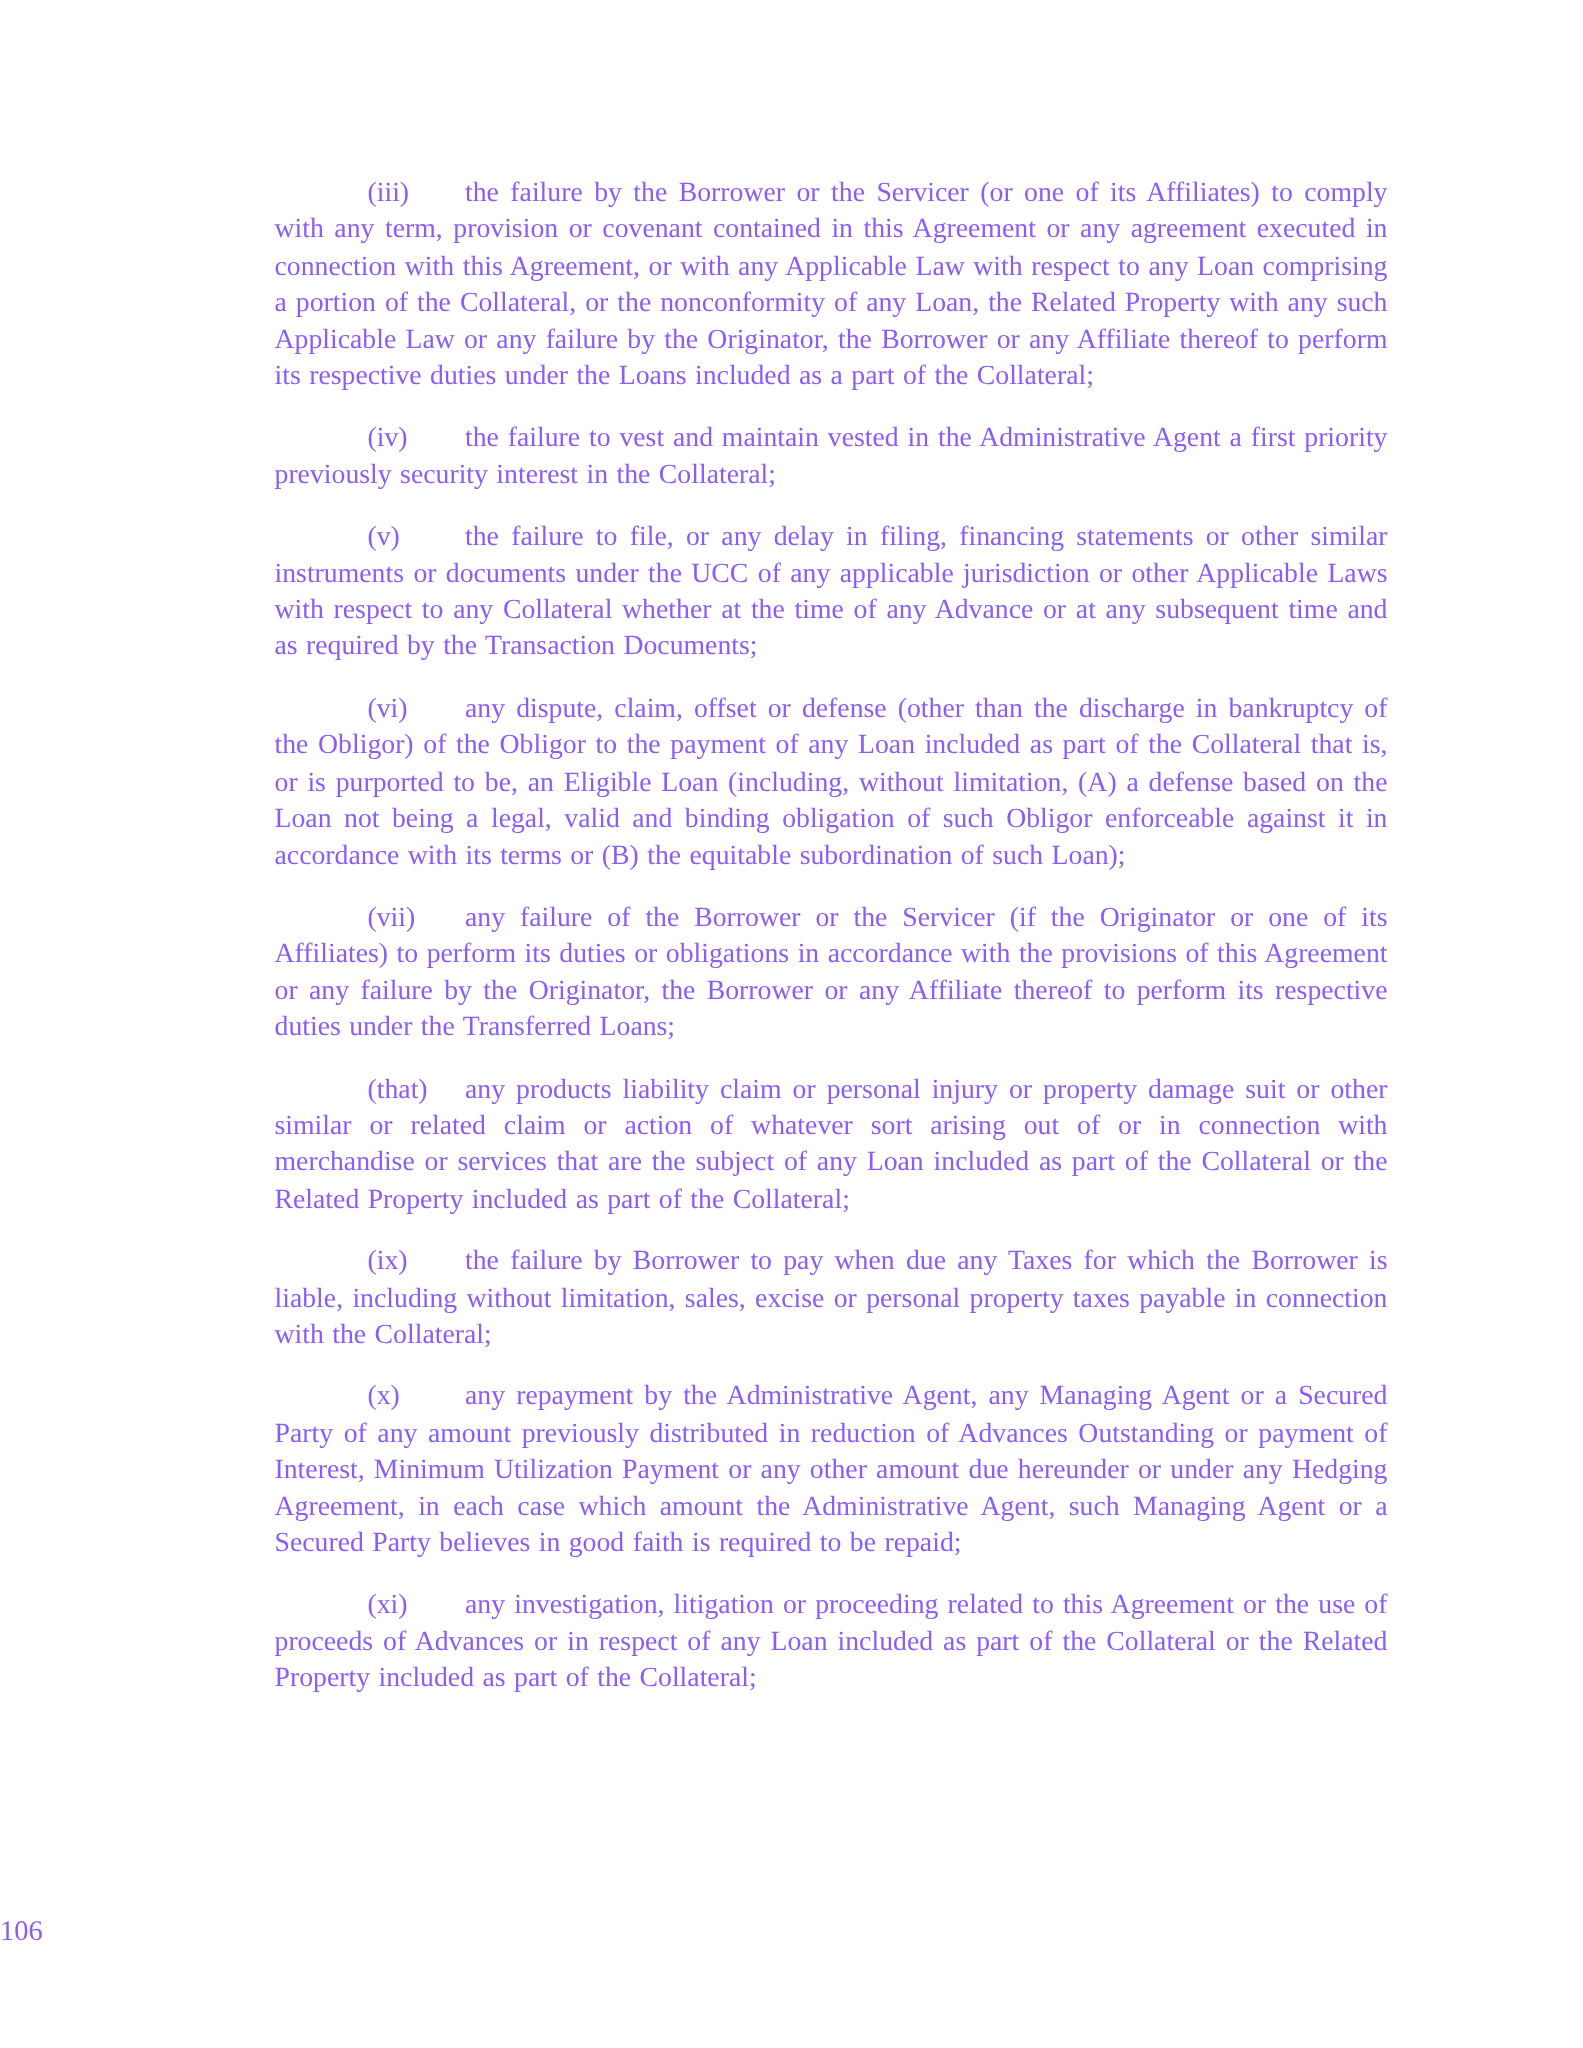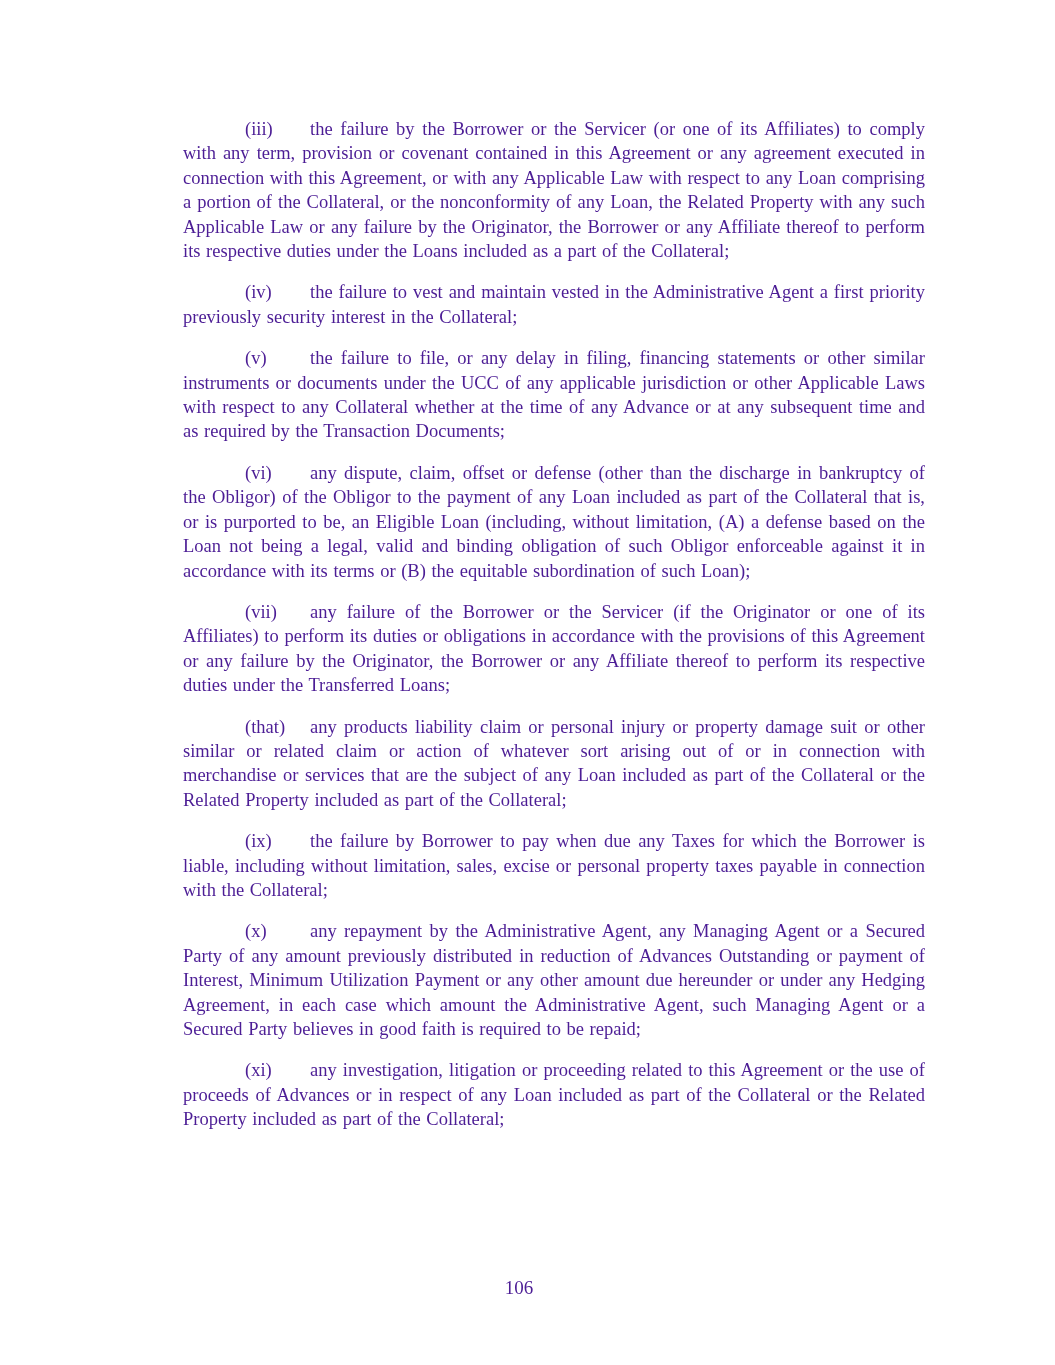--- a/index.html
+++ b/index.html
@@ -7,21 +7,21 @@
     padding: 0;
     background: #ffffff;
   }
   .page {
     position: relative;
     width: 1055px;
     height: 1365px;
     background: #ffffff;
     overflow: hidden;
     font-family: "Liberation Serif", "DejaVu Serif", serif;
-    color: #4c1d95;
+    color: #8b5cf6;
   }
   .content {
     position: absolute;
     left: 183px;
     top: 117px;
     width: 742px;
   }
   p.para {
     margin: 0 0 17px 0;
     padding: 0;
@@ -32,24 +32,23 @@
     word-spacing: 1px;
   }
   p.para:last-child { margin-bottom: 0; }
   .num {
     display: inline-block;
     width: 65px;
     text-indent: 0;
   }
   .pageno {
     position: absolute;
-    left: 12px;
+    left: 0;
     top: 1276px;
     width: 1014px;
-    text-align: center;
     font-size: 19px;
     line-height: 24px;
   }
 </style>
 </head>
 <body>
 
 <div class="page">
   <div class="content" id="paras">
   <p class="para"><span class="num">(iii)</span><span>the failure by the Borrower or the Servicer (or one of its Affiliates) to comply with any term, provision or covenant contained in this Agreement or any agreement executed in connection with this Agreement, or with any Applicable Law with respect to any Loan comprising a portion of the Collateral, or the nonconformity of any Loan, the Related Property with any such Applicable Law or any failure by the Originator, the Borrower or any Affiliate thereof to perform its respective duties under the Loans included as a part of the Collateral;</span></p>

